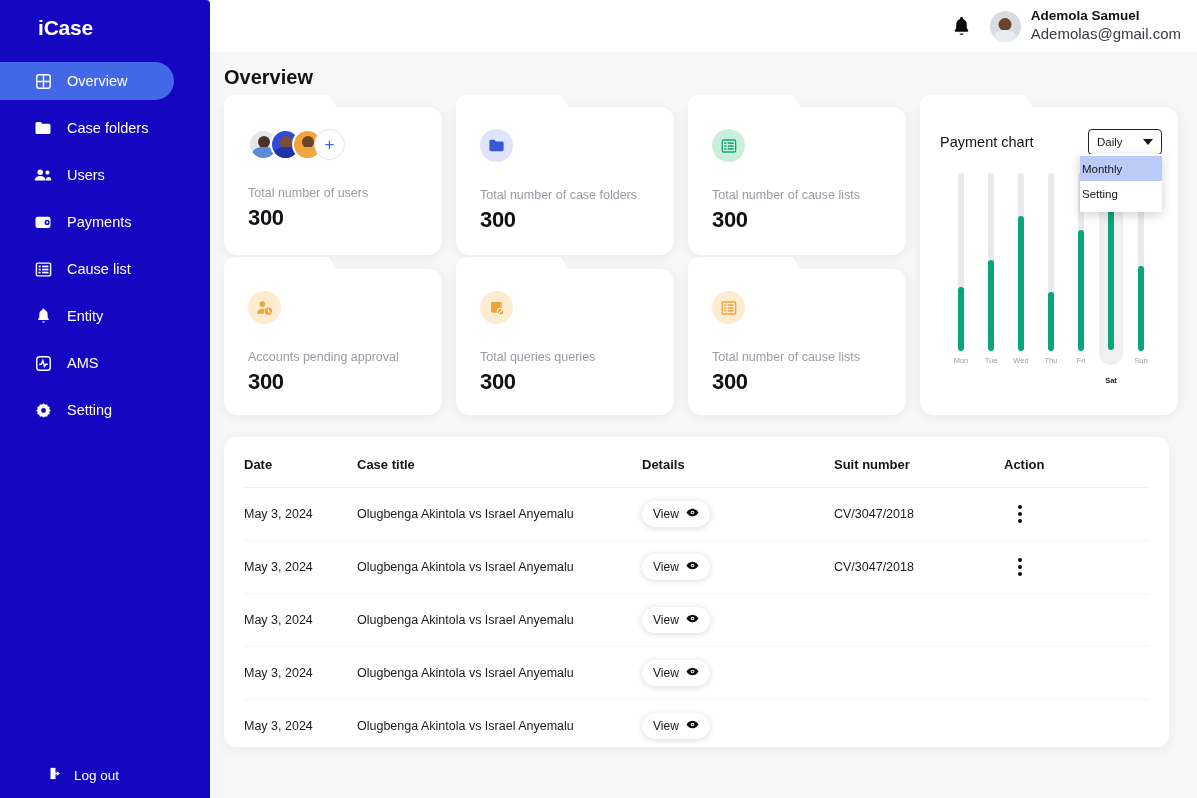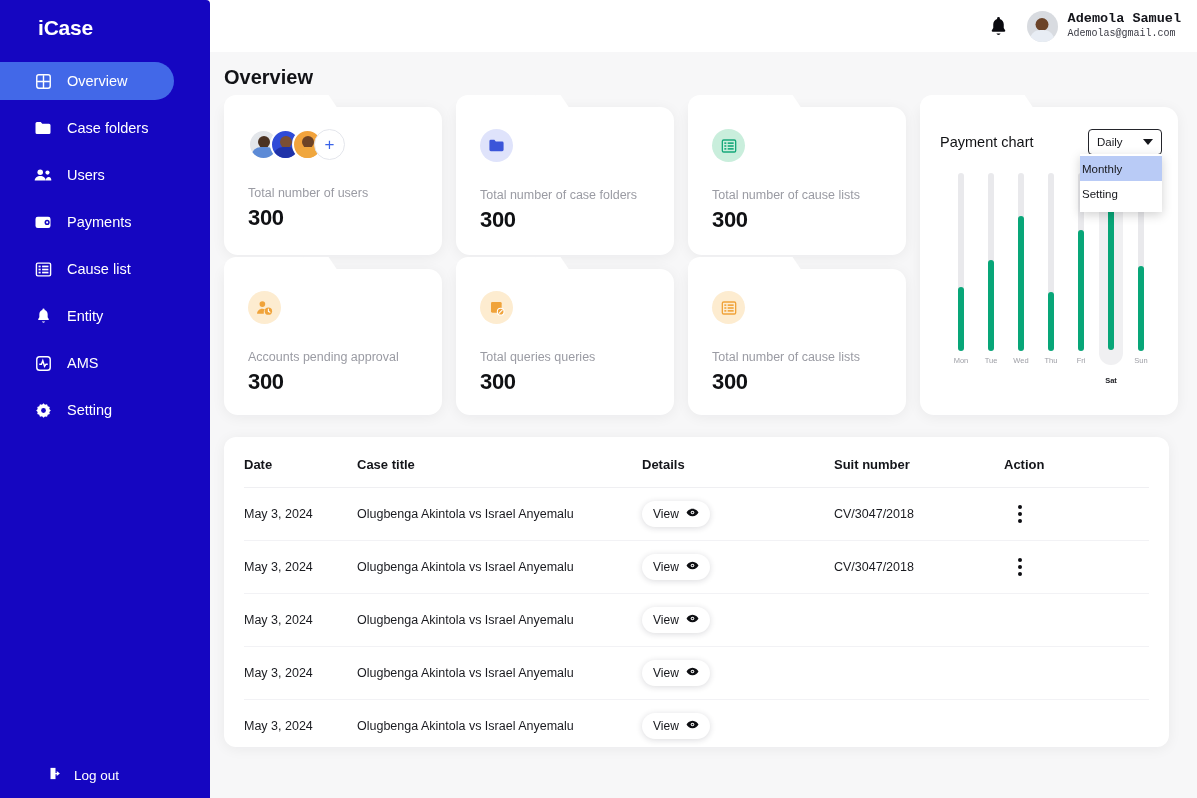--- a/index.html
+++ b/index.html
@@ -53,34 +53,34 @@
   
   .main {
     flex: 1; height: 798px;
     background: #f7f7f8;
     position: relative;
     overflow: hidden;
   }
   .topbar {
     height: 52px; background: #ffffff;
     display: flex; align-items: center; justify-content: flex-end;
-    padding-right: 16px; gap: 18px; font-family: Liberation Mono, monospace;
+    padding-right: 16px; gap: 18px;
   }
   .bell { cursor: pointer; display: flex; align-items: center; }
   .profile { display: flex; align-items: center; gap: 10px; cursor: pointer; }
   .avatar-lg {
     width: 31px; height: 31px; border-radius: 50%;
     background: #d8dbe0; position: relative; overflow: hidden;
     flex: 0 0 31px;
   }
   .avatar-lg .face { position:absolute; left:50%; top:7px; transform:translateX(-50%); width:13px; height:13px; border-radius:50%; background:#6b4328; }
   .avatar-lg .body { position:absolute; left:50%; top:19px; transform:translateX(-50%); width:25px; height:16px; border-radius:11px 11px 0 0; background:#e8edf4; }
   .prof-text { line-height: 1.25; }
   .prof-name { font-size: 13.5px; font-weight: bold; color: #13141a; }
-  .prof-mail { font-size: 10px; color: #3a3b45; }
+  .prof-mail { font-size: 15px; color: #3a3b45; }
 
   .page-title {
     font-size: 20px; font-weight: bold; color: #121317;
     padding: 14px 0 0 14px;
   }
 
   .content { padding: 18px 28px 0 14px; }
 
   
   .grid {

